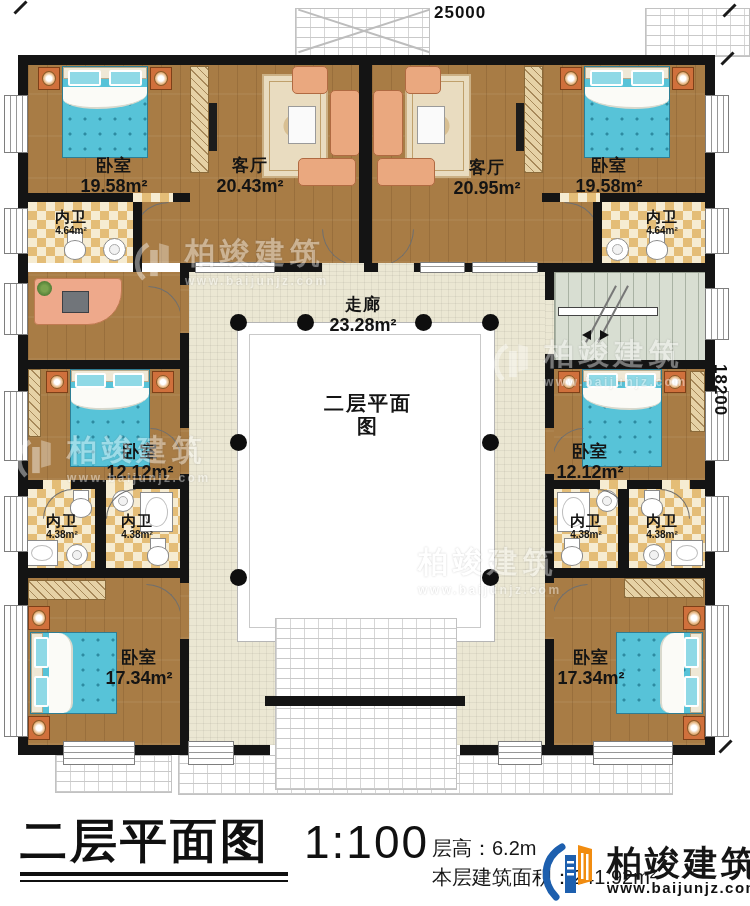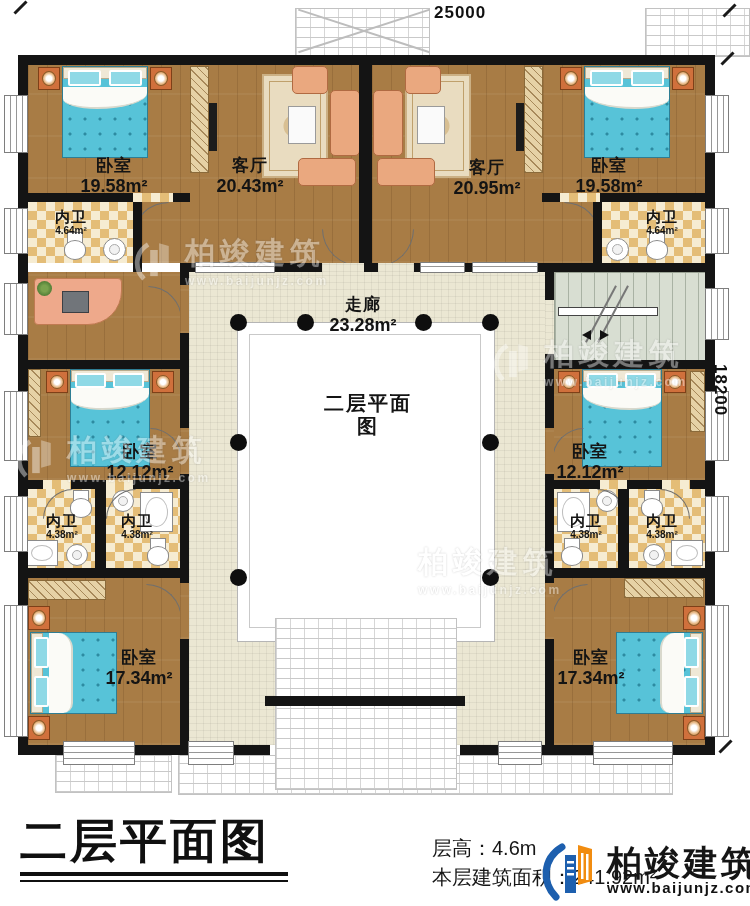--- a/index.html
+++ b/index.html
@@ -417,21 +417,22 @@
       </svg>
     <div>
       <div class="t1">柏竣建筑</div>
       <div class="t2">www.baijunjz.com</div>
     </div>
   </div>
 
   <div class="tbtitle">二层平面图</div>
   <div class="tbline" style="left:20px;top:872px;width:268px;height:4px;"></div>
   <div class="tbline" style="left:20px;top:880px;width:268px;height:2px;"></div>
-  <div class="tbinfo" style="left:432px;top:835px;">层高：4.6m</div>
+  <div class="tbscale">1:100</div>
+  <div class="tbinfo" style="left:432px;top:835px;">层高：6.2m</div>
   <div class="tbinfo" style="left:432px;top:864px;">本层建筑面积：241.92m²</div>
   <svg class="brandlogo" viewBox="0 0 64 64">
     <path d="M16 58 C2 44 2 20 22 8" fill="none" stroke="#1d5fae" stroke-width="7" stroke-linecap="round"></path>
     <rect x="25" y="16" width="11" height="38" fill="#1d5fae"></rect>
     <polygon points="38,6 52,10 52,42 38,46" fill="#f18c10"></polygon>
     <g fill="#fff">
       <rect x="27" y="22" width="7" height="2.5"></rect>
         <rect x="27" y="28" width="7" height="2.5"></rect>
       <rect x="27" y="34" width="7" height="2.5"></rect>
         <rect x="41" y="14" width="2.5" height="26"></rect>

